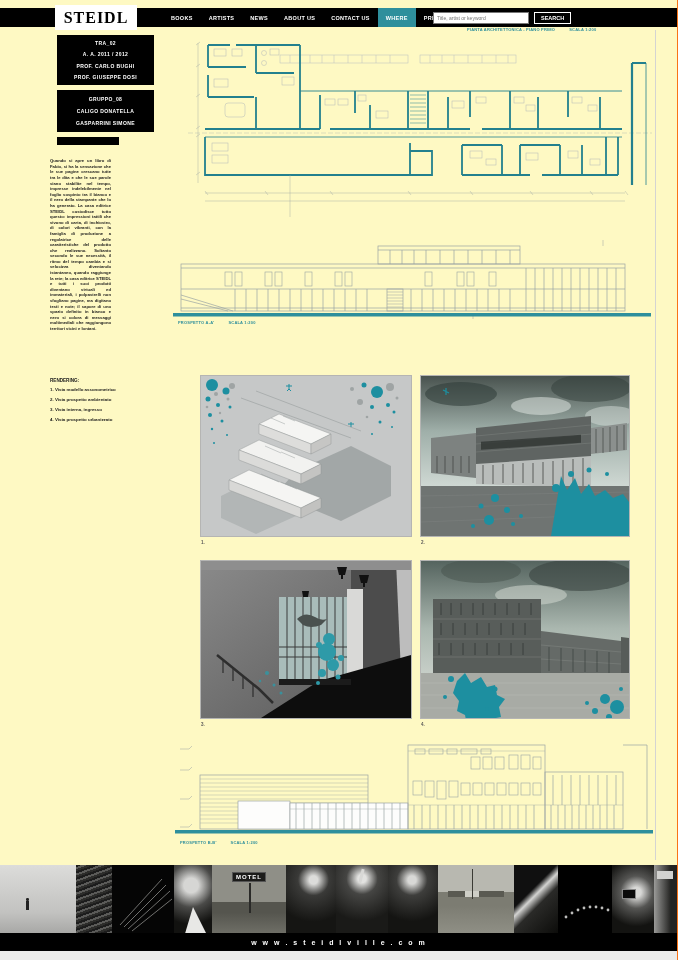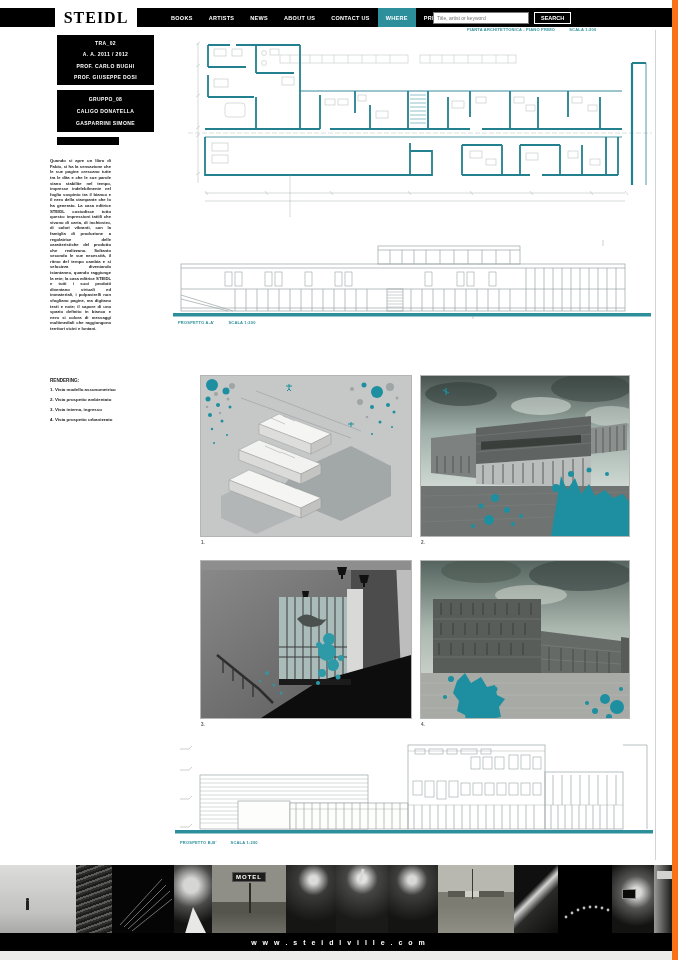--- a/index.html
+++ b/index.html
@@ -1,18 +1,18 @@
 <!DOCTYPE html>
 <html><head>
 <meta charset="utf-8">
 <style>
   html,body{margin:0;padding:0;background:#e8e8e6;}
   *{box-sizing:border-box;}
-  .page{position:relative;width:678px;height:960px;background:#ffffff;overflow:hidden;
-        font-family:"Liberation Sans",sans-serif;border-right:6px solid #f97316;}
+  .page{position:relative;width:678px;height:960px;background:#fef9c3;overflow:hidden;
+        font-family:"Liberation Sans",sans-serif;border-right:1px solid #f97316;}
   
   .topbar{position:absolute;left:0;top:8px;width:678px;height:19px;background:#000;
           display:flex;align-items:center;}
   .logo{position:absolute;left:55px;top:-3px;width:82px;height:25px;background:#fff;
         color:#000;font-family:"Liberation Serif",serif;font-weight:bold;font-size:16px;
         letter-spacing:1px;text-align:center;line-height:25px;}
   .nav{position:absolute;left:163px;top:0;height:19px;display:flex;align-items:stretch;}
   .nav-item{color:#fff;font-size:5.5px;font-weight:bold;letter-spacing:.3px;
             padding:0 8px;display:flex;align-items:center;white-space:nowrap;}
   .nav-item.active{background:#2E8F9C;}

